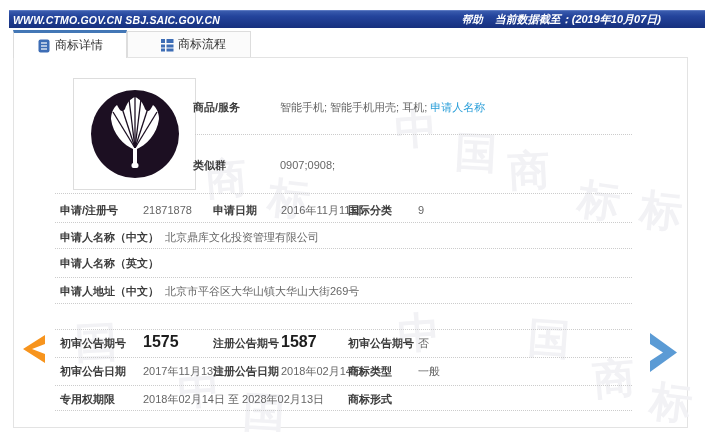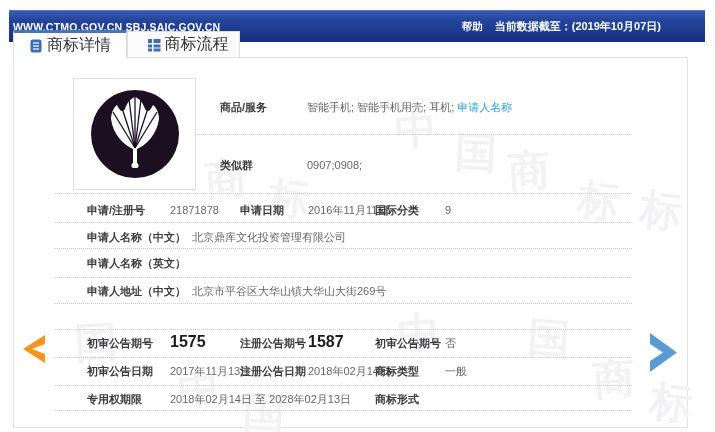--- a/index.html
+++ b/index.html
@@ -1,47 +1,47 @@
 <!DOCTYPE html>
 <html><head>
 <meta charset="utf-8">
 <style>
   html,body{margin:0;padding:0;background:#fff;}
   #screen{position:relative;width:715px;height:432px;background:#fff;overflow:hidden;
           font-family:"Liberation Sans","DejaVu Sans",sans-serif;}
   
-  .topbar{position:absolute;left:9px;top:10px;width:696px;height:32px;
+  .topbar{position:absolute;left:9px;top:10px;width:696px;height:18px;
           background:linear-gradient(180deg,#3a5cae 0%,#24449c 30%,#16307e 100%);
           border-top:1px solid #5b79c2;box-sizing:border-box;
           display:flex;align-items:center;justify-content:space-between;
-          padding:0 44px 0 4px;z-index:3;}
+          padding:0 44px 0 4px;z-index:3;font-style:italic;}
   .topbar-title{color:#fff;font-size:10.5px;font-weight:bold;letter-spacing:.2px;white-space:nowrap;}
   .topbar-right{display:flex;align-items:center;gap:12px;}
   .help-link{color:#fff;font-size:10.5px;font-weight:bold;cursor:pointer;text-decoration:none;white-space:nowrap;}
   .data-date{color:#fff;font-size:11px;font-weight:bold;white-space:nowrap;}
   
   .tab{position:absolute;display:flex;align-items:center;justify-content:center;gap:4px;
-       box-sizing:border-box;font-size:16px;color:#333;cursor:pointer;z-index:4;}
+       box-sizing:border-box;font-size:12px;color:#333;cursor:pointer;z-index:4;}
   .tab.active{left:13px;top:30px;width:114px;height:28px;background:#fff;
        border-top:3px solid #4377b6;border-left:1px solid #ddd;border-right:1px solid #ddd;}
-  .tab.inactive{left:127px;top:31px;width:113px;height:26px;background:#fbfbfb;
+  .tab.inactive{left:127px;top:31px;width:124px;height:26px;background:#fbfbfb;
        border:1px solid #ddd;border-bottom:none;padding-left:8px;}
   .tab-icon{display:inline-flex;width:14px;height:14px;}
   
   .panel{position:absolute;left:13px;top:57px;width:675px;height:371px;
          background:#fff;border:1px solid #e3e3e3;box-sizing:border-box;z-index:0;}
   
   .watermark-layer{position:absolute;left:0;top:0;width:715px;height:432px;z-index:1;pointer-events:none;}
   .wm{position:absolute;font-size:42px;font-weight:bold;color:#f2f2f5;line-height:1;}
   
   .logo-box{position:absolute;left:73px;top:78px;width:123px;height:112px;
             border:1px solid #ddd;box-sizing:border-box;background:#fff;z-index:2;
             display:flex;align-items:center;justify-content:center;}
   
-  .cell{position:absolute;z-index:2;font-size:11px;white-space:nowrap;line-height:14px;margin-left:27px;}
+  .cell{position:absolute;z-index:2;font-size:11px;white-space:nowrap;line-height:14px;}
   .label{font-weight:bold;color:#3c3c3c;}
   .value{color:#666;}
   .value.strong{font-weight:bold;color:#1d1d1d;font-size:16px;}
   .link{color:#2b9fd9;cursor:pointer;}
   .sep{position:absolute;height:0;border-top:1px dotted #ccc;z-index:2;}
   .nav-arrow{position:absolute;z-index:5;cursor:pointer;}
 </style>
 </head>
 <body>
 

